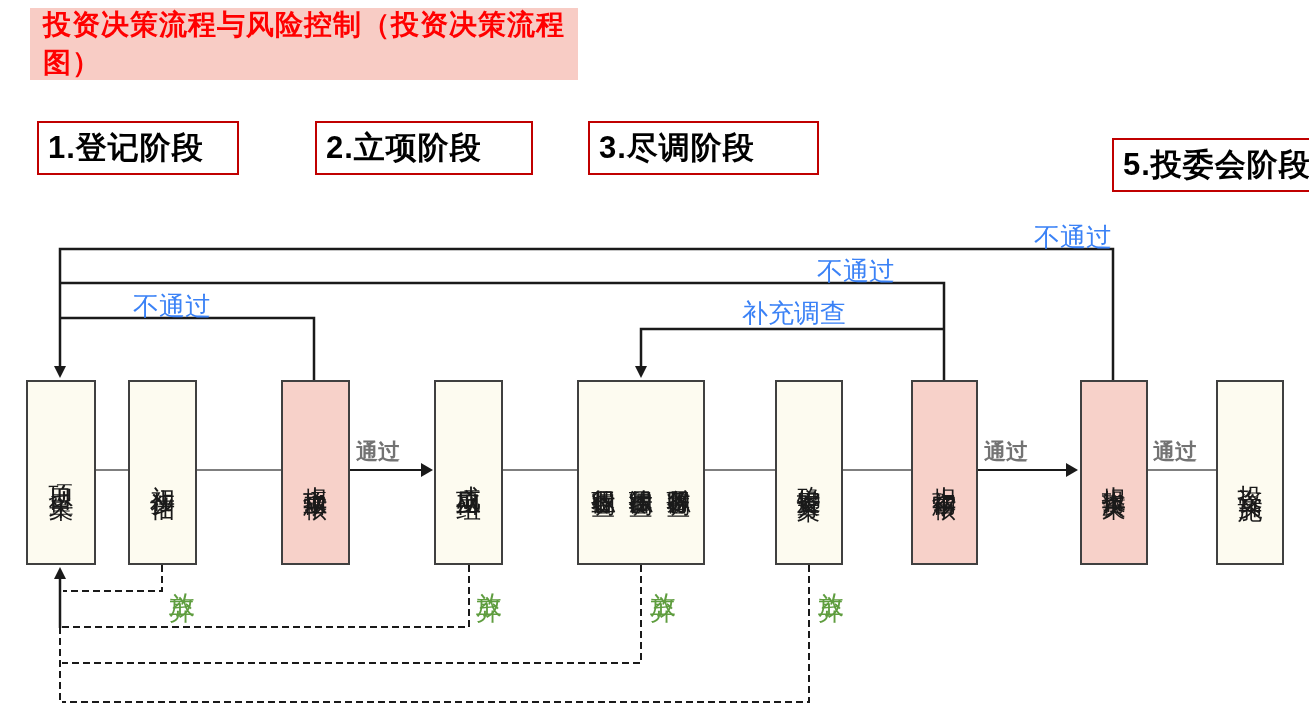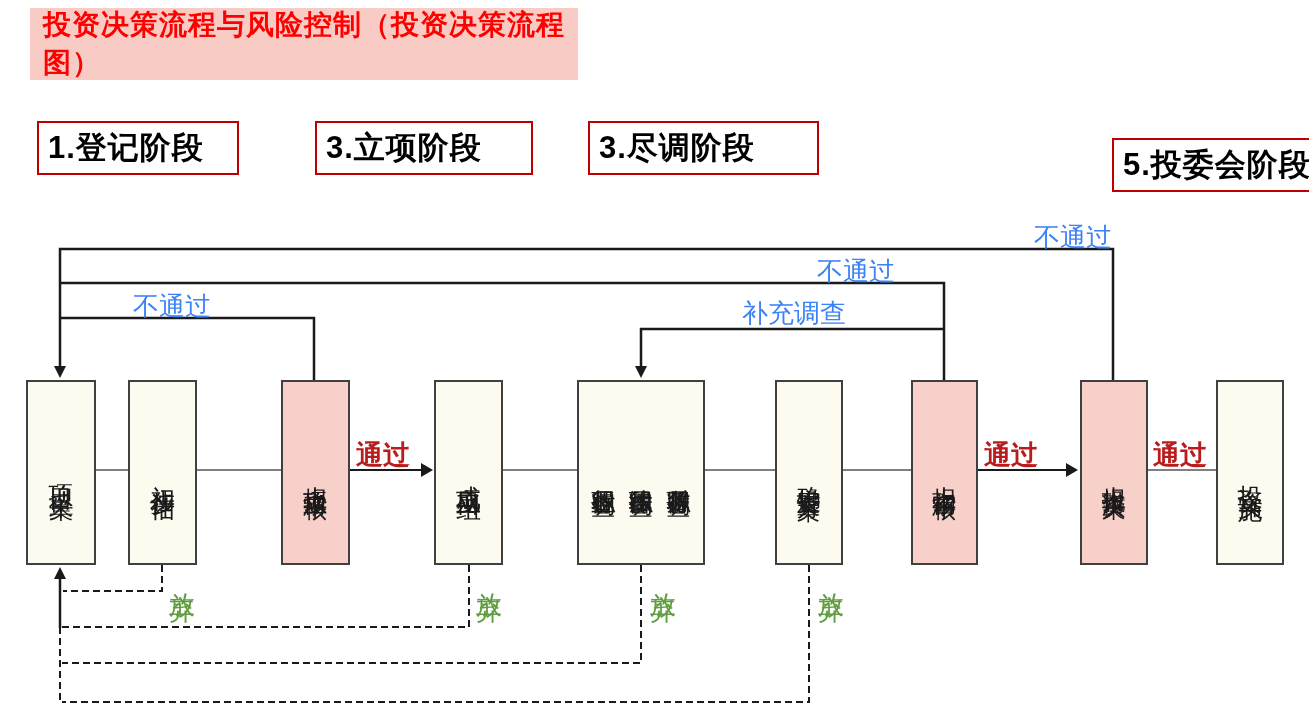--- a/index.html
+++ b/index.html
@@ -24,37 +24,37 @@
     border:2px solid #404040;box-sizing:border-box;
     display:flex;align-items:center;justify-content:center;z-index:2;
   }
   .node.highlight{background:#f7d1c9;}
   .vtext{
     writing-mode:vertical-rl;text-orientation:upright;
     font-size:25px;letter-spacing:4px;line-height:1.15;white-space:nowrap;
   }
   .cols{display:flex;flex-direction:row;gap:10px;}
   .lbl{position:absolute;z-index:3;white-space:nowrap;}
-  .lbl.pass{font-size:27px;font-weight:bold;color:#b91c1c;}
+  .lbl.pass{font-size:22px;font-weight:bold;color:#737373;}
   .lbl.fail{font-size:26px;color:#3b82f6;}
   .lbl.abandon{
     font-size:26px;color:#5f9d3f;writing-mode:vertical-rl;text-orientation:upright;
     letter-spacing:2px;line-height:1.05;
   }
   svg.wires{position:absolute;left:0;top:0;z-index:1;}
 </style>
 </head>
 <body>
 
 <div class="canvas">
 
   <div class="banner">投资决策流程与风险控制（投资决策流程图）</div>
 
   <div class="stage" style="left:37px;width:202px;">1.登记阶段</div>
-  <div class="stage" style="left:315px;width:218px;">3.立项阶段</div>
+  <div class="stage" style="left:315px;width:218px;">2.立项阶段</div>
   <div class="stage" style="left:588px;width:231px;">3.尽调阶段</div>
   <div class="stage" style="left:1112px;top:138px;width:292px;">5.投委会阶段</div>
 
   <svg class="wires" width="1309" height="720" viewBox="0 0 1309 720">
 
     <g stroke="#1a1a1a" stroke-width="2.5" fill="none">
       <path d="M1113 380 V249 H60 V366"></path>
       <path d="M944 380 V283 H61"></path>
       <path d="M314 380 V318 H61"></path>
       <path d="M944 329 H641 V366"></path>

